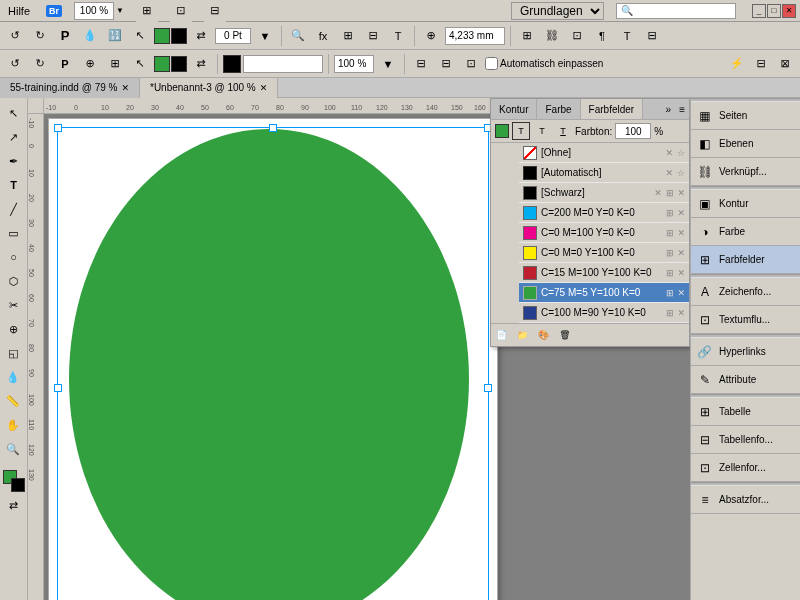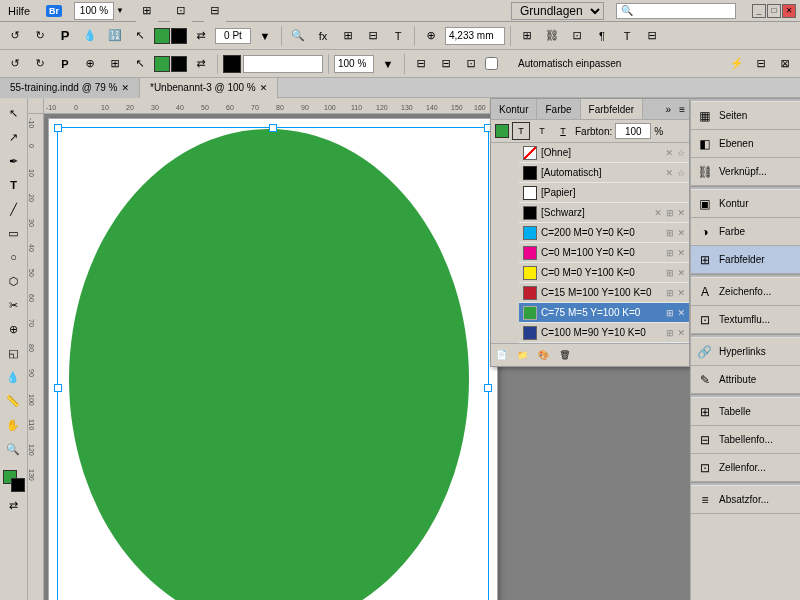--- a/index.html
+++ b/index.html
@@ -51,21 +51,21 @@
     }
     .tb-sep { width: 1px; height: 20px; background: #aaa; margin: 0 2px; }
     .green-swatch { width: 16px; height: 16px; background: #33a040; border: 1px solid #333; }
     .black-swatch { width: 16px; height: 16px; background: #000; border: 1px solid #333; }
     .swatch-combo { display: flex; align-items: center; gap: 1px; }
     .stroke-input {
       width: 36px; height: 16px; border: 1px solid #999; background: #fff;
       font-size: 10px; text-align: center;
     }
     .percent-input { width: 40px; }
-    .auto-fit-cb { font-size: 10px; display: flex; align-items: center; gap: 20px; }
+    .auto-fit-cb { font-size: 10px; display: flex; align-items: center; gap: 2px; }
 
     
     .tabs-row {
       display: flex; align-items: center; background: #c8c8c8; height: 20px;
       border-bottom: 1px solid #aaa;
     }
     .tab {
       padding: 2px 10px; font-size: 10px; border-right: 1px solid #aaa;
       cursor: pointer; background: #c0c0c0; height: 20px; display: flex; align-items: center;
     }
@@ -387,24 +387,20 @@
           <span class="swatch-icon">☆</span>
         </div>
 
         <div class="swatch-row">
           <div class="swatch-color" style="background:#000;border:1px solid #333;"></div>
           <span class="swatch-name">[Automatisch]</span>
           <span class="swatch-icon">✕</span>
           <span class="swatch-icon">☆</span>
         </div>
 
-        <div class="swatch-row">
-          <div class="swatch-color" style="background:#fff;border:1px solid #333;"></div>
-          <span class="swatch-name">[Papier]</span>
-        </div>
 
         <div class="swatch-row">
           <div class="swatch-color" style="background:#000;"></div>
           <span class="swatch-name">[Schwarz]</span>
           <span class="swatch-icon">✕</span>
           <span class="swatch-icon">⊞</span>
           <span class="swatch-icon">✕</span>
         </div>
 
         <div class="swatch-row">

